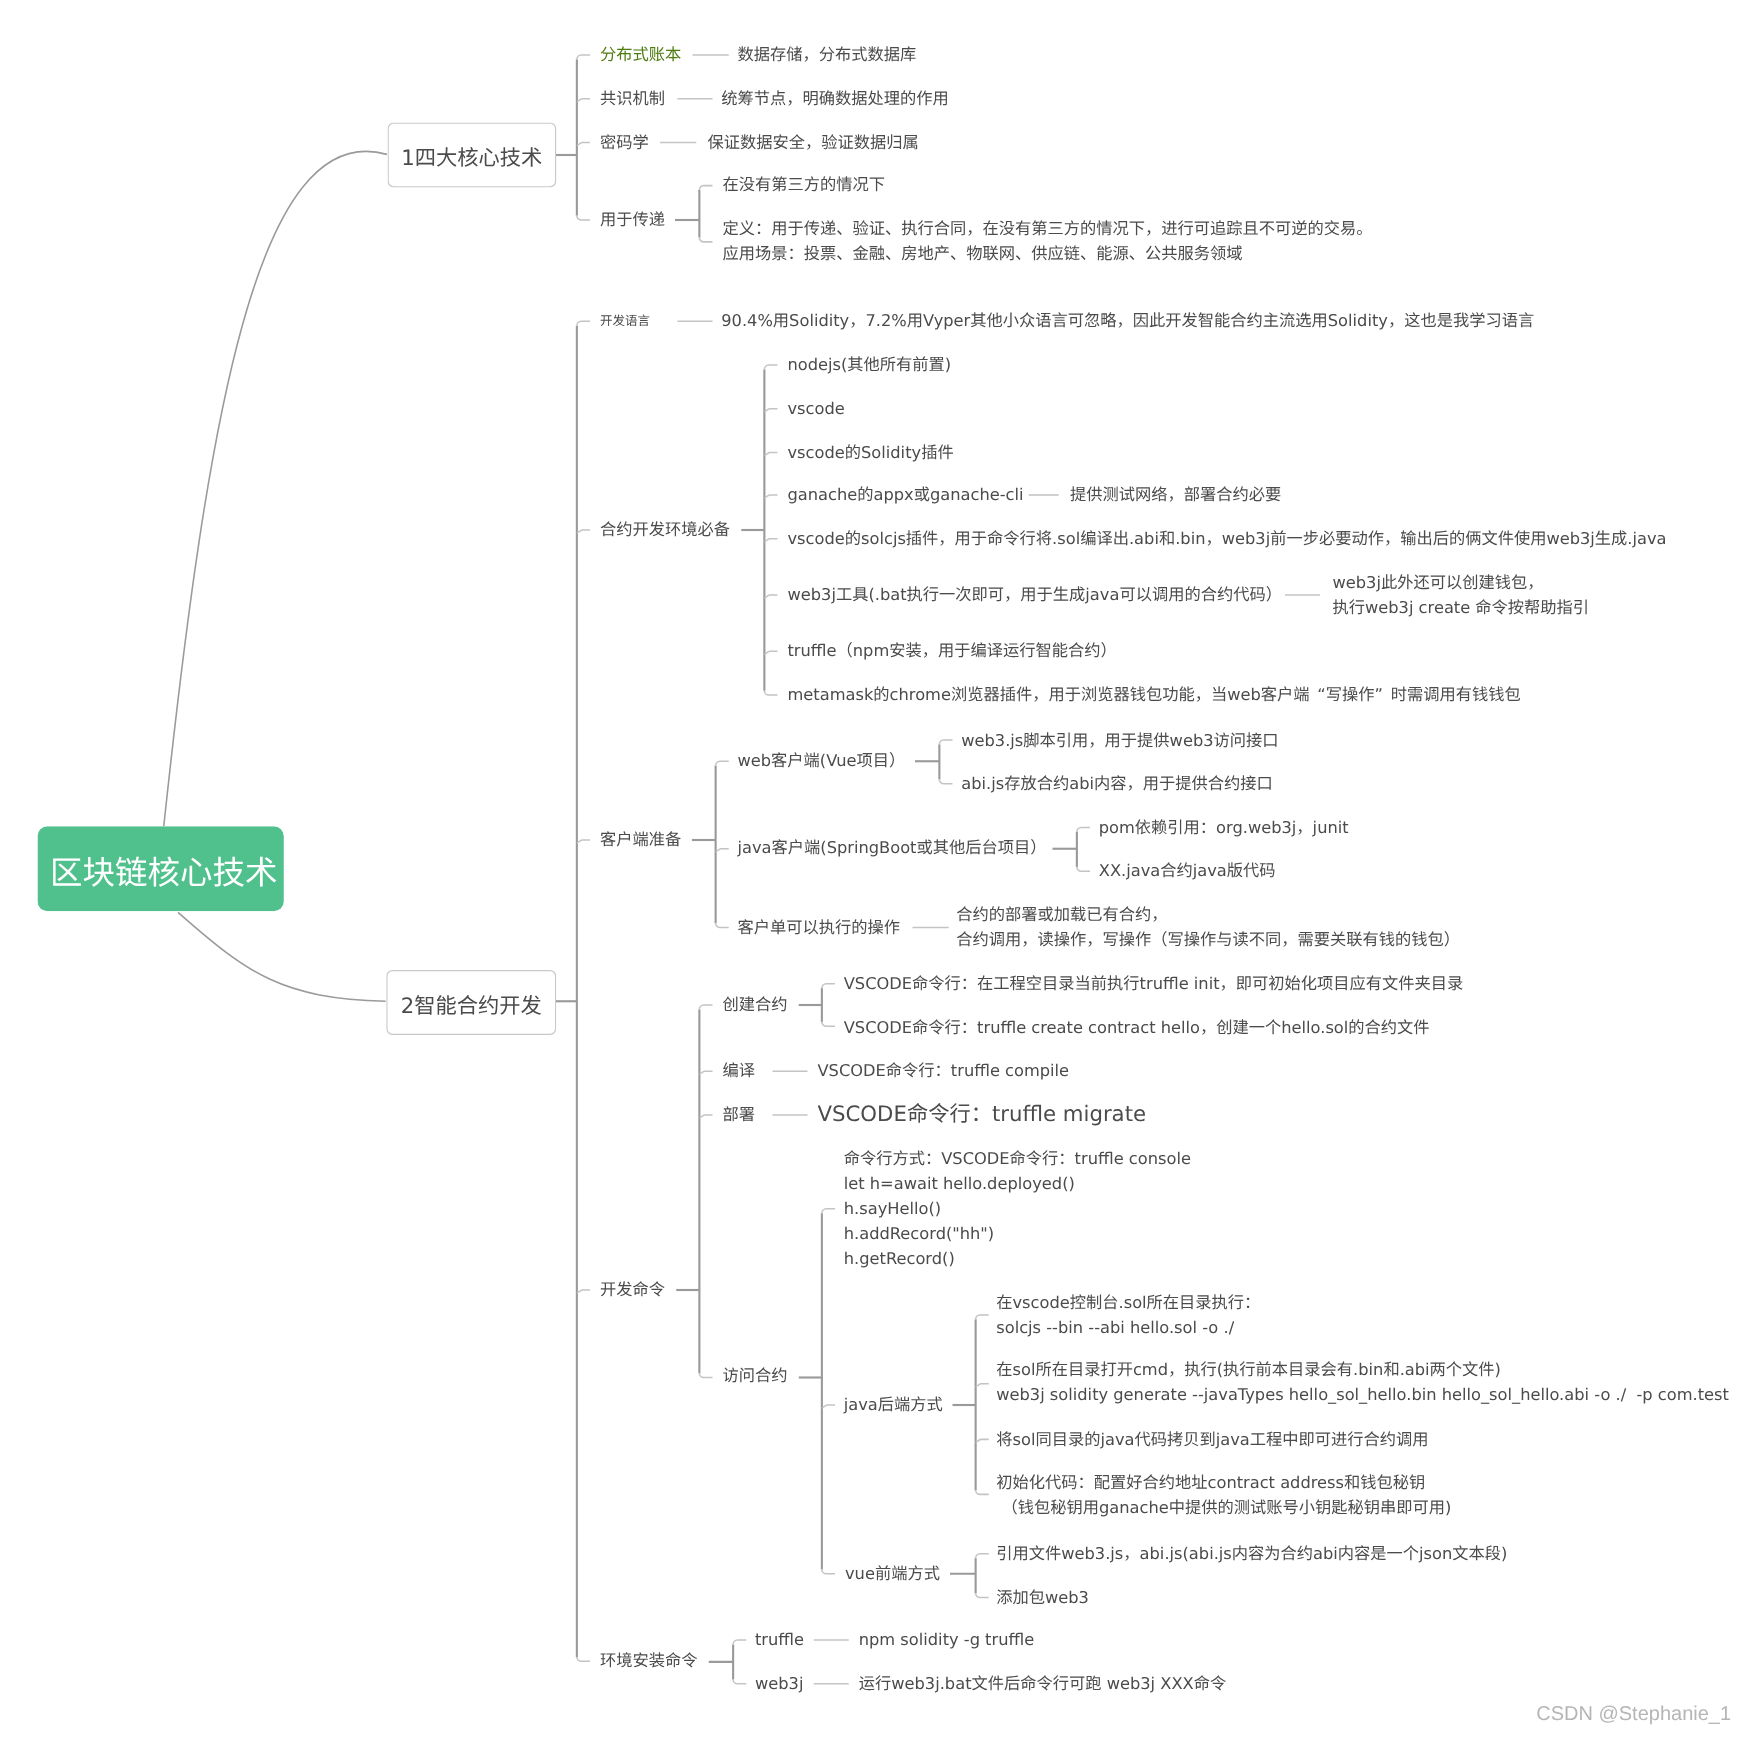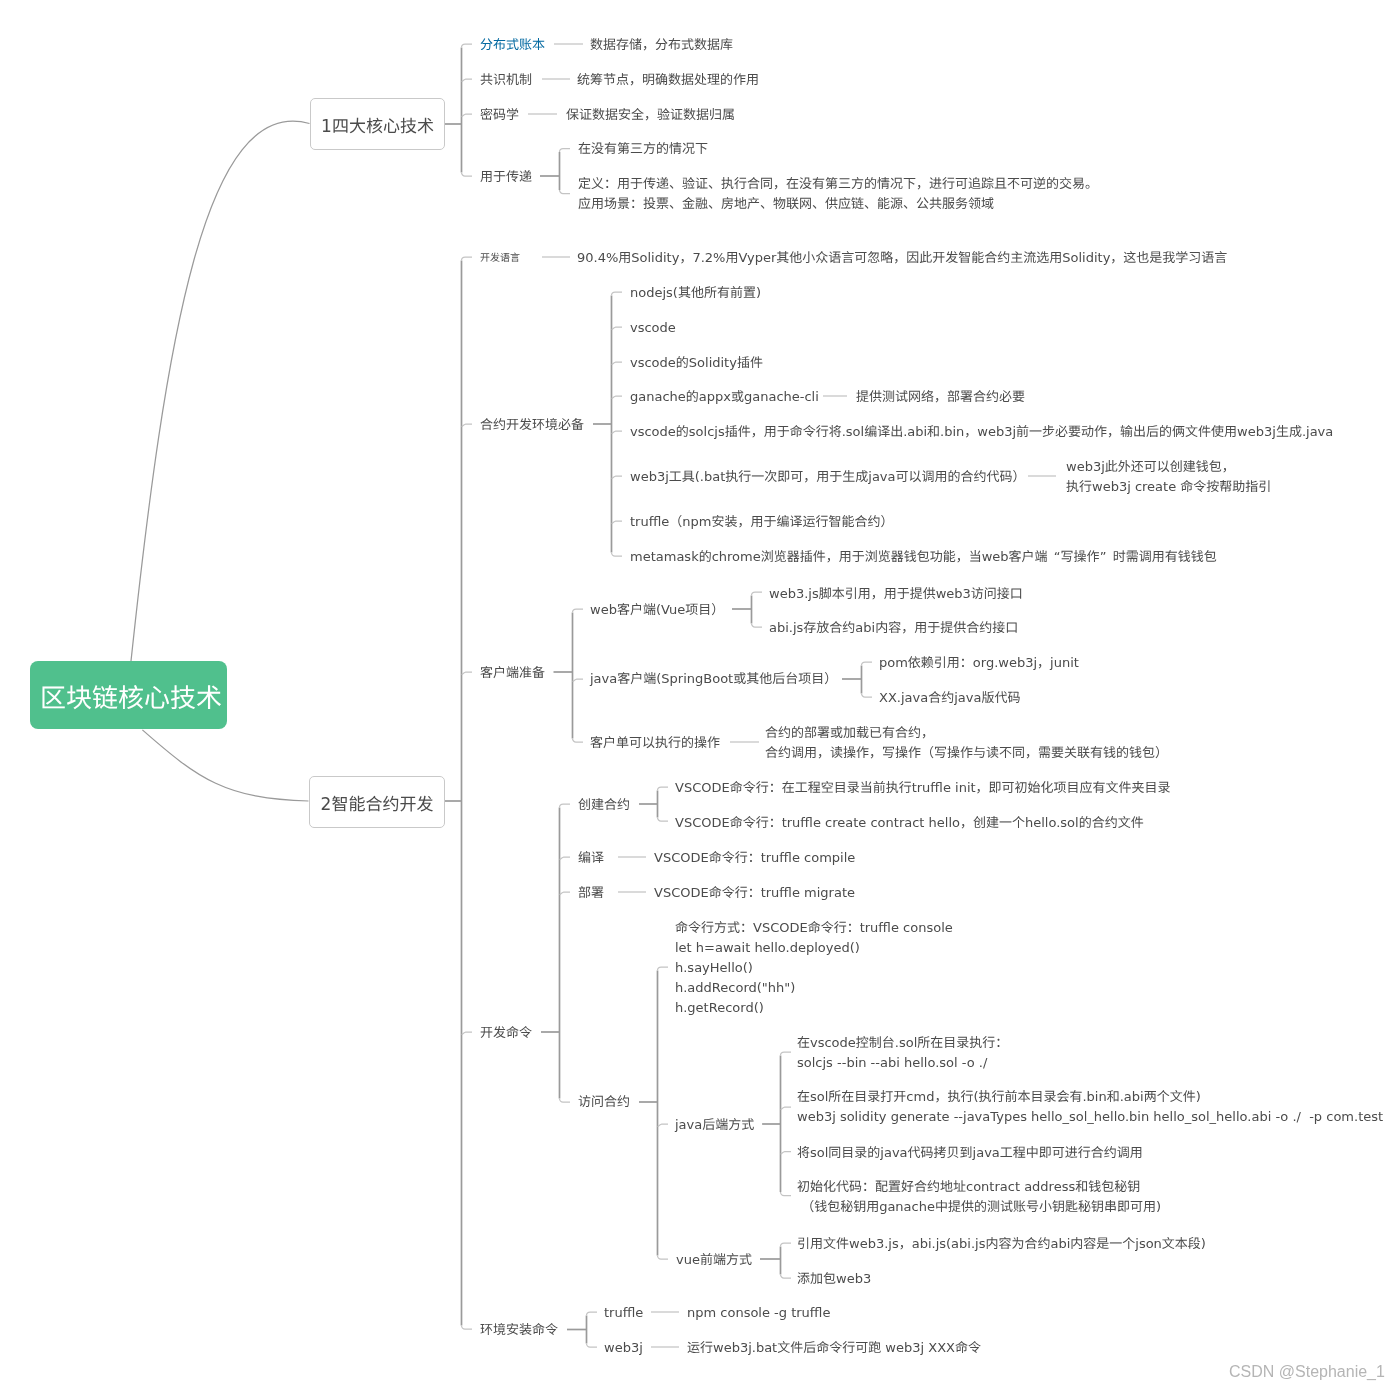--- a/index.html
+++ b/index.html
@@ -108,21 +108,21 @@
   </svg>
   <div class="rootbox" style="left:30px;top:661px;width:197px;height:68px;background:#50c08d;color:#ffffff;font-size:26px;">
       <span>区块链核心技术</span>
     </div>
   <div class="lvl1box" style="left:310px;top:98px;width:133px;height:50px;border-color:#c9c9c9;color:#4b4b4b;font-size:17px;">
       <span>1四大核心技术</span>
     </div>
   <div class="lvl1box" style="left:309px;top:776px;width:134px;height:50px;border-color:#c9c9c9;color:#4b4b4b;font-size:17px;">
       <span>2智能合约开发</span>
     </div>
-  <div class="leaf" style="left:480px;top:35.05px;font-size:13px;line-height:19.9px;color:#0369a1;"><div>分布式账本</div></div>
+  <div class="leaf" style="left:480px;top:35.05px;font-size:13px;line-height:19.9px;color:#4d7c0f;"><div>分布式账本</div></div>
   <div class="leaf" style="left:590px;top:35.05px;font-size:13px;line-height:19.9px;color:#4b4b4b;"><div>数据存储，分布式数据库</div></div>
   <div class="leaf" style="left:480px;top:70.05px;font-size:13px;line-height:19.9px;color:#4b4b4b;"><div>共识机制</div></div>
   <div class="leaf" style="left:577px;top:70.05px;font-size:13px;line-height:19.9px;color:#4b4b4b;"><div>统筹节点，明确数据处理的作用</div></div>
   <div class="leaf" style="left:480px;top:105.05px;font-size:13px;line-height:19.9px;color:#4b4b4b;"><div>密码学</div></div>
   <div class="leaf" style="left:566px;top:105.05px;font-size:13px;line-height:19.9px;color:#4b4b4b;"><div>保证数据安全，验证数据归属</div></div>
   <div class="leaf" style="left:480px;top:167.05px;font-size:13px;line-height:19.9px;color:#4b4b4b;"><div>用于传递</div></div>
   <div class="leaf" style="left:578px;top:139.05px;font-size:13px;line-height:19.9px;color:#4b4b4b;"><div>在没有第三方的情况下</div></div>
   <div class="leaf" style="left:578px;top:174.05px;font-size:13px;line-height:19.9px;color:#4b4b4b;"><div>定义：用于传递、验证、执行合同，在没有第三方的情况下，进行可追踪且不可逆的交易。</div><div>应用场景：投票、金融、房地产、物联网、供应链、能源、公共服务领域</div></div>
   <div class="leaf" style="left:480px;top:248.05px;font-size:10px;line-height:19.9px;color:#4b4b4b;"><div>开发语言</div></div>
   <div class="leaf" style="left:577px;top:248.05px;font-size:13px;line-height:19.9px;color:#4b4b4b;"><div>90.4%用Solidity，7.2%用Vyper其他小众语言可忽略，因此开发智能合约主流选用Solidity，这也是我学习语言</div></div>
@@ -146,30 +146,30 @@
   <div class="leaf" style="left:879px;top:688.05px;font-size:13px;line-height:19.9px;color:#4b4b4b;"><div>XX.java合约java版代码</div></div>
   <div class="leaf" style="left:590px;top:733.05px;font-size:13px;line-height:19.9px;color:#4b4b4b;"><div>客户单可以执行的操作</div></div>
   <div class="leaf" style="left:765px;top:723.05px;font-size:13px;line-height:19.9px;color:#4b4b4b;"><div>合约的部署或加载已有合约，</div><div>合约调用，读操作，写操作（写操作与读不同，需要关联有钱的钱包）</div></div>
   <div class="leaf" style="left:480px;top:1023.05px;font-size:13px;line-height:19.9px;color:#4b4b4b;"><div>开发命令</div></div>
   <div class="leaf" style="left:578px;top:795.05px;font-size:13px;line-height:19.9px;color:#4b4b4b;"><div>创建合约</div></div>
   <div class="leaf" style="left:675px;top:778.05px;font-size:13px;line-height:19.9px;color:#4b4b4b;"><div>VSCODE命令行：在工程空目录当前执行truffle init，即可初始化项目应有文件夹目录</div></div>
   <div class="leaf" style="left:675px;top:813.05px;font-size:13px;line-height:19.9px;color:#4b4b4b;"><div>VSCODE命令行：truffle create contract hello，创建一个hello.sol的合约文件</div></div>
   <div class="leaf" style="left:578px;top:848.05px;font-size:13px;line-height:19.9px;color:#4b4b4b;"><div>编译</div></div>
   <div class="leaf" style="left:654px;top:848.05px;font-size:13px;line-height:19.9px;color:#4b4b4b;"><div>VSCODE命令行：truffle compile</div></div>
   <div class="leaf" style="left:578px;top:883.05px;font-size:13px;line-height:19.9px;color:#4b4b4b;"><div>部署</div></div>
-  <div class="leaf" style="left:654px;top:883.05px;font-size:13px;line-height:19.9px;color:#4b4b4b;"><div>VSCODE命令行：truffle migrate</div></div>
+  <div class="leaf" style="left:654px;top:883.05px;font-size:17px;line-height:19.9px;color:#4b4b4b;"><div>VSCODE命令行：truffle migrate</div></div>
   <div class="leaf" style="left:675px;top:918.05px;font-size:13px;line-height:19.9px;color:#4b4b4b;"><div>命令行方式：VSCODE命令行：truffle console</div><div>let h=await hello.deployed()</div><div>h.sayHello()</div><div>h.addRecord("hh")</div><div>h.getRecord()</div></div>
   <div class="leaf" style="left:578px;top:1092.05px;font-size:13px;line-height:19.9px;color:#4b4b4b;"><div>访问合约</div></div>
   <div class="leaf" style="left:675px;top:1115.05px;font-size:13px;line-height:19.9px;color:#4b4b4b;"><div>java后端方式</div></div>
   <div class="leaf" style="left:797px;top:1033.05px;font-size:13px;line-height:19.9px;color:#4b4b4b;"><div>在vscode控制台.sol所在目录执行：</div><div>solcjs --bin --abi hello.sol -o ./</div></div>
   <div class="leaf" style="left:797px;top:1087.05px;font-size:13px;line-height:19.9px;color:#4b4b4b;"><div>在sol所在目录打开cmd，执行(执行前本目录会有.bin和.abi两个文件)</div><div>web3j solidity generate --javaTypes hello_sol_hello.bin hello_sol_hello.abi -o ./  -p com.test</div></div>
   <div class="leaf" style="left:797px;top:1143.05px;font-size:13px;line-height:19.9px;color:#4b4b4b;"><div>将sol同目录的java代码拷贝到java工程中即可进行合约调用</div></div>
   <div class="leaf" style="left:797px;top:1177.05px;font-size:13px;line-height:19.9px;color:#4b4b4b;"><div>初始化代码：配置好合约地址contract address和钱包秘钥</div><div> （钱包秘钥用ganache中提供的测试账号小钥匙秘钥串即可用)</div></div>
   <div class="leaf" style="left:676px;top:1250.05px;font-size:13px;line-height:19.9px;color:#4b4b4b;"><div>vue前端方式</div></div>
   <div class="leaf" style="left:797px;top:1234.05px;font-size:13px;line-height:19.9px;color:#4b4b4b;"><div>引用文件web3.js，abi.js(abi.js内容为合约abi内容是一个json文本段)</div></div>
   <div class="leaf" style="left:797px;top:1269.05px;font-size:13px;line-height:19.9px;color:#4b4b4b;"><div>添加包web3</div></div>
   <div class="leaf" style="left:480px;top:1320.05px;font-size:13px;line-height:19.9px;color:#4b4b4b;"><div>环境安装命令</div></div>
   <div class="leaf" style="left:604px;top:1303.05px;font-size:13px;line-height:19.9px;color:#4b4b4b;"><div>truffle</div></div>
-  <div class="leaf" style="left:687px;top:1303.05px;font-size:13px;line-height:19.9px;color:#4b4b4b;"><div>npm console -g truffle</div></div>
+  <div class="leaf" style="left:687px;top:1303.05px;font-size:13px;line-height:19.9px;color:#4b4b4b;"><div>npm solidity -g truffle</div></div>
   <div class="leaf" style="left:604px;top:1338.05px;font-size:13px;line-height:19.9px;color:#4b4b4b;"><div>web3j</div></div>
   <div class="leaf" style="left:687px;top:1338.05px;font-size:13px;line-height:19.9px;color:#4b4b4b;"><div>运行web3j.bat文件后命令行可跑 web3j XXX命令</div></div>
   <div class="credit" style="left:1229px;top:1363px;font-size:16px;color:#b5b5b5;">CSDN @Stephanie_1</div>
 </div>
 
 </body></html>

